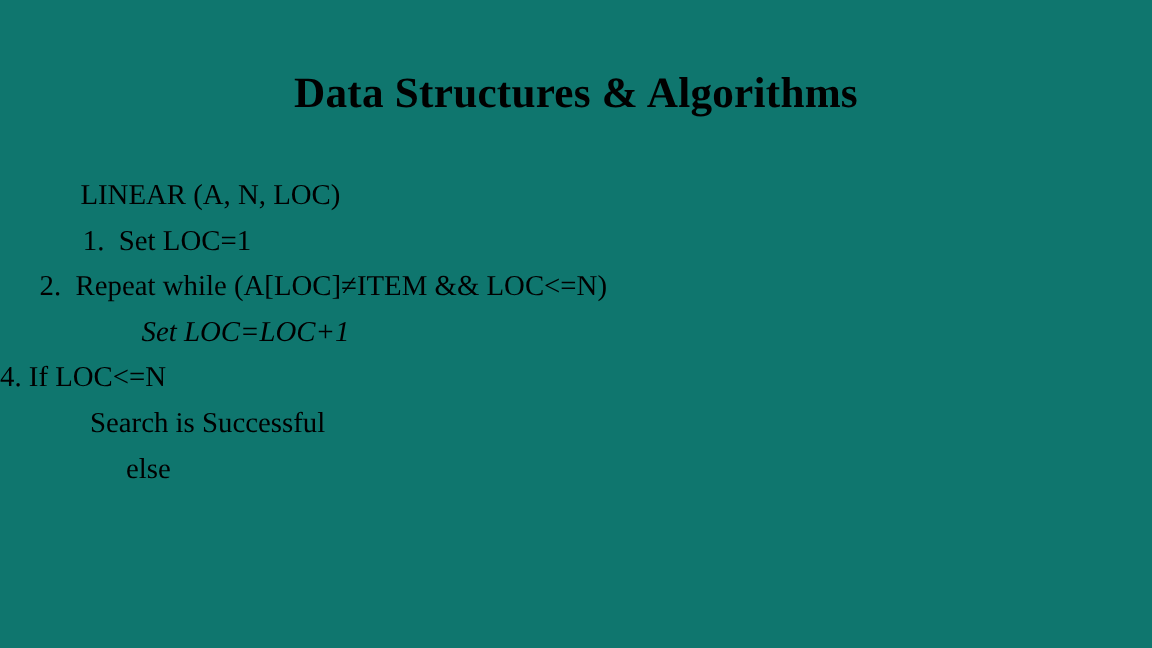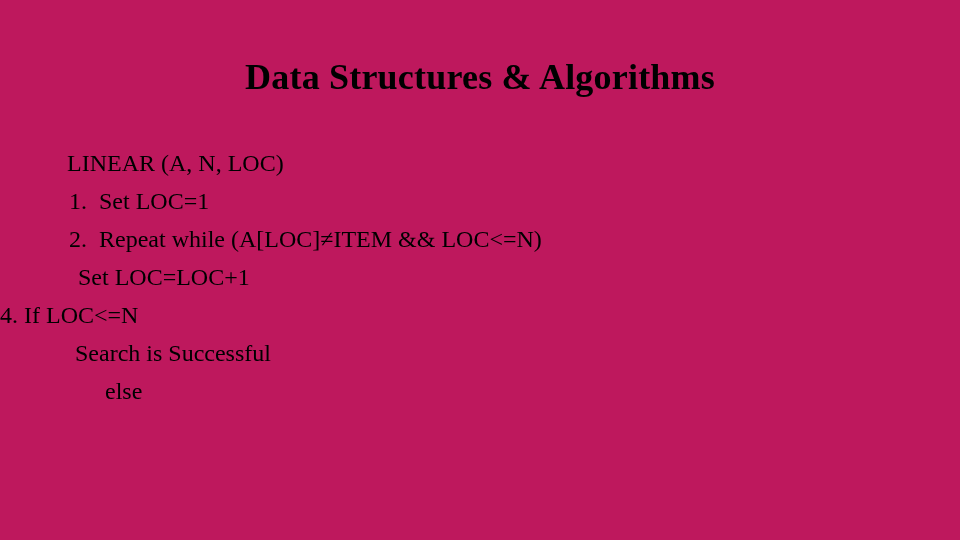--- a/index.html
+++ b/index.html
@@ -11,21 +11,21 @@
     height: 540px;
     background: #ffffff;
     font-family: "Liberation Serif", "DejaVu Serif", serif;
     color: #000000;
     overflow: hidden;
   }
   .slide {
     position: relative;
     width: 960px;
     height: 540px;
-    background: #be185d;
+    background: #0f766e;
   }
   .slide-title {
     position: absolute;
     left: 0;
     top: 55px;
     width: 960px;
     text-align: center;
     font-family: "Liberation Serif", "DejaVu Serif", serif;
     font-weight: bold;
     font-size: 36px;
@@ -53,20 +53,20 @@
 </head>
 <body style="background: rgb(255, 255, 255); color: rgb(0, 0, 0);">
 
 <div class="slide">
 
   <div class="slide-title">Data Structures &amp; Algorithms</div>
 
   <div class="body-block">
     <div class="code-line" style="padding-left: 67px;">LINEAR (A, N, LOC)</div>
     <div class="code-line" style="padding-left: 69px;">1.  Set LOC=1</div>
-    <div class="code-line" style="padding-left: 69px;">2.  Repeat while (A[LOC]≠ITEM &amp;&amp; LOC&lt;=N)</div>
-    <div class="code-line" style="padding-left: 78px;">Set LOC=LOC+1</div>
+    <div class="code-line" style="padding-left: 33px;">2.  Repeat while (A[LOC]≠ITEM &amp;&amp; LOC&lt;=N)</div>
+    <div class="code-line" style="padding-left: 118px; font-style: italic;">Set LOC=LOC+1</div>
     <div class="code-line" style="">4. If LOC&lt;=N</div>
     <div class="code-line" style="padding-left: 75px;">Search is Successful</div>
     <div class="code-line" style="padding-left: 105px;">else</div>
   </div>
 
 </div>
 
 </body></html>

